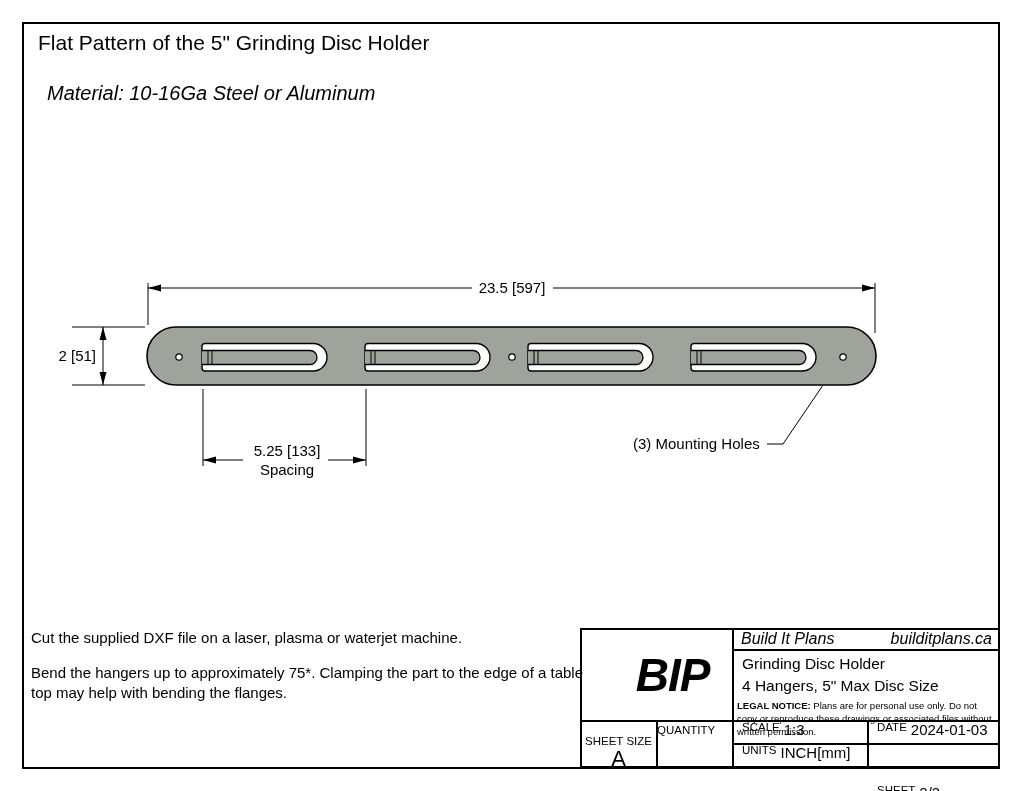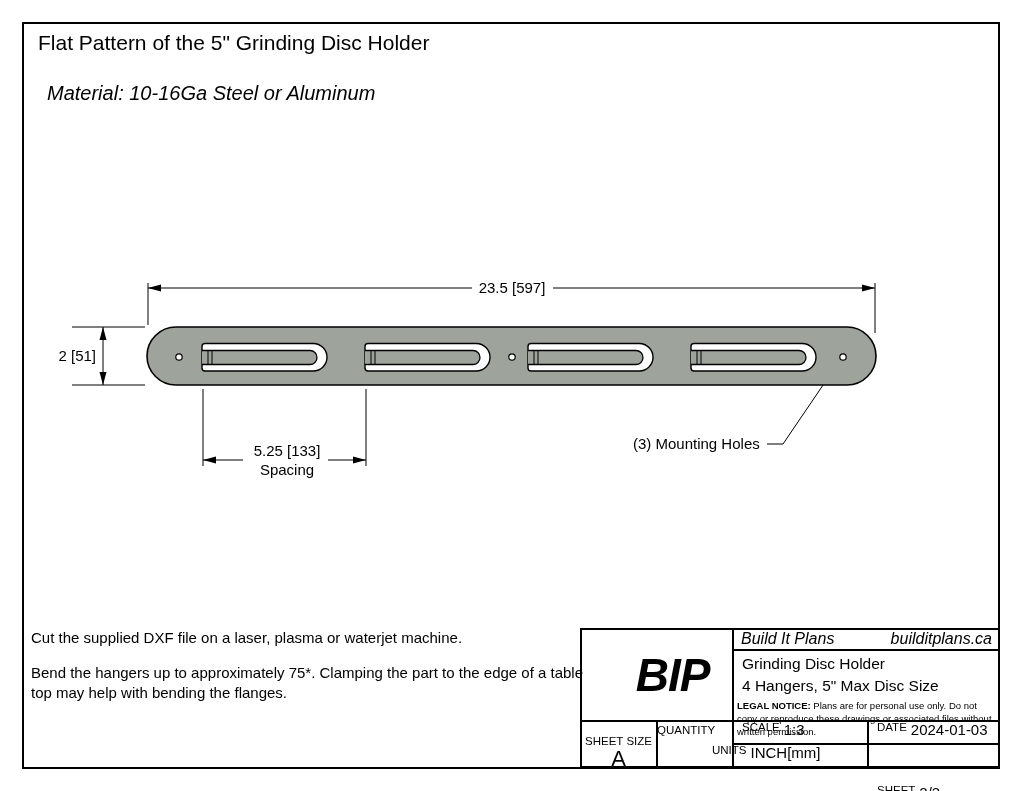--- a/index.html
+++ b/index.html
@@ -34,21 +34,21 @@
   .tb-label{font-size:11.5px;}
   .tb-value{font-size:15px;}
   #sheetsize-cell{left:580px;top:721px;width:77px;height:47px;text-align:center;}
   #sheetsize-cell .tb-label{display:block;margin-top:14px;}
   #sheetsize-cell .big{font-size:22px;line-height:24px;}
   #quantity-cell{left:657px;top:721px;width:76px;height:35px;text-align:left;}
   #quantity-cell .tb-label{display:block;margin-top:3px;}
   .cell-pair{display:flex;align-items:flex-start;}
   #scale-cell{left:733px;top:721px;width:135px;height:23px;}
   #date-cell{left:868px;top:721px;width:132px;height:23px;}
-  #units-cell{left:703px;top:744px;width:135px;height:24px;}
+  #units-cell{left:733px;top:744px;width:135px;height:24px;}
   #sheetnum-cell{left:868px;top:784px;width:132px;height:24px;}
   .cell-pair .tb-label{margin-left:9px;}
   .cell-pair .tb-value{margin-left:4px;}
   svg text{font-family:"Liberation Sans", sans-serif;}
 </style>
 </head>
 <body>
 
 <div class="abs" id="sheet-border"></div>
 

